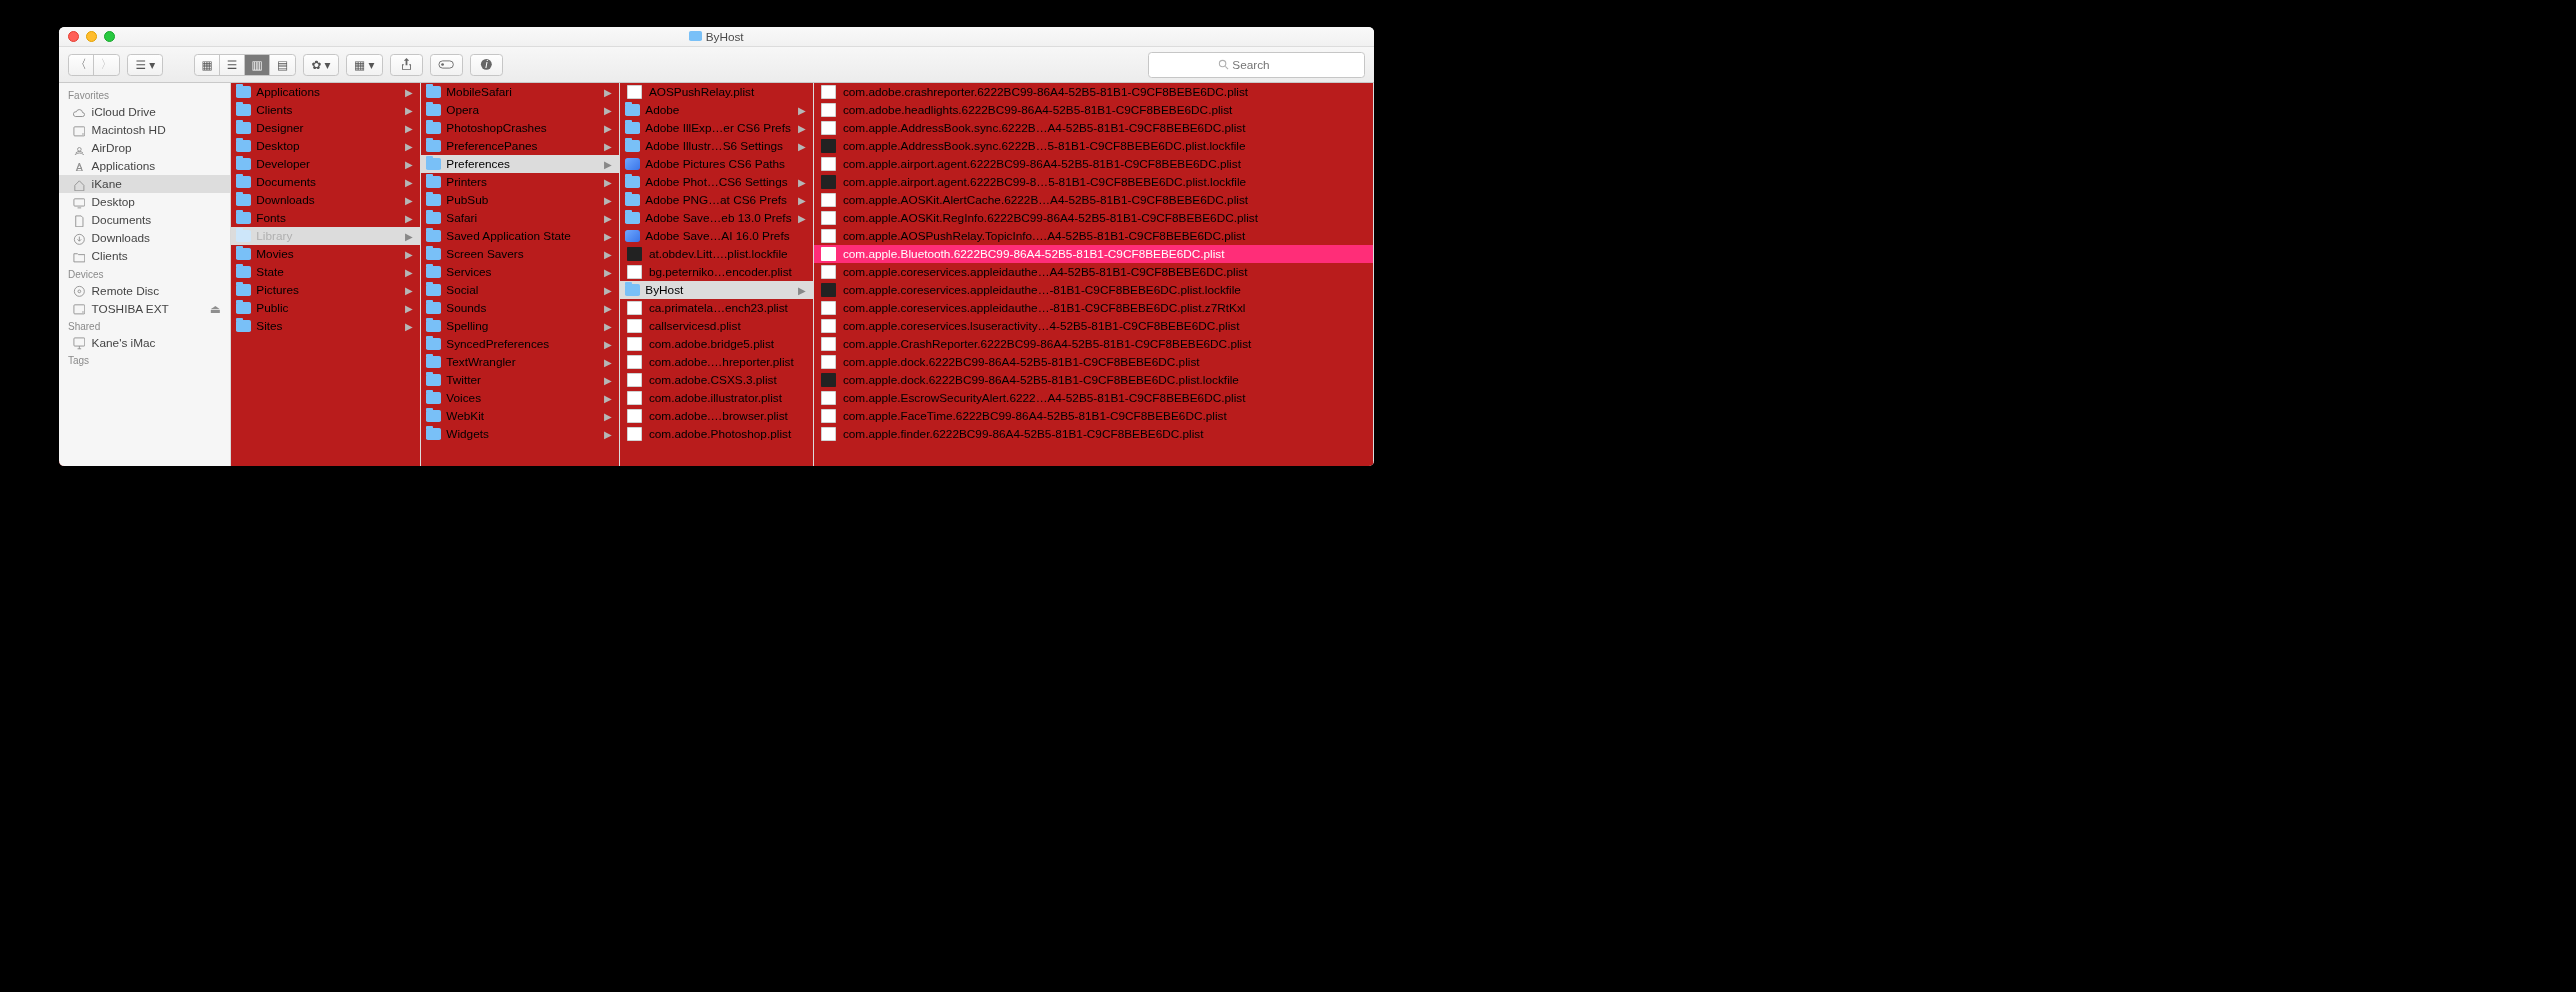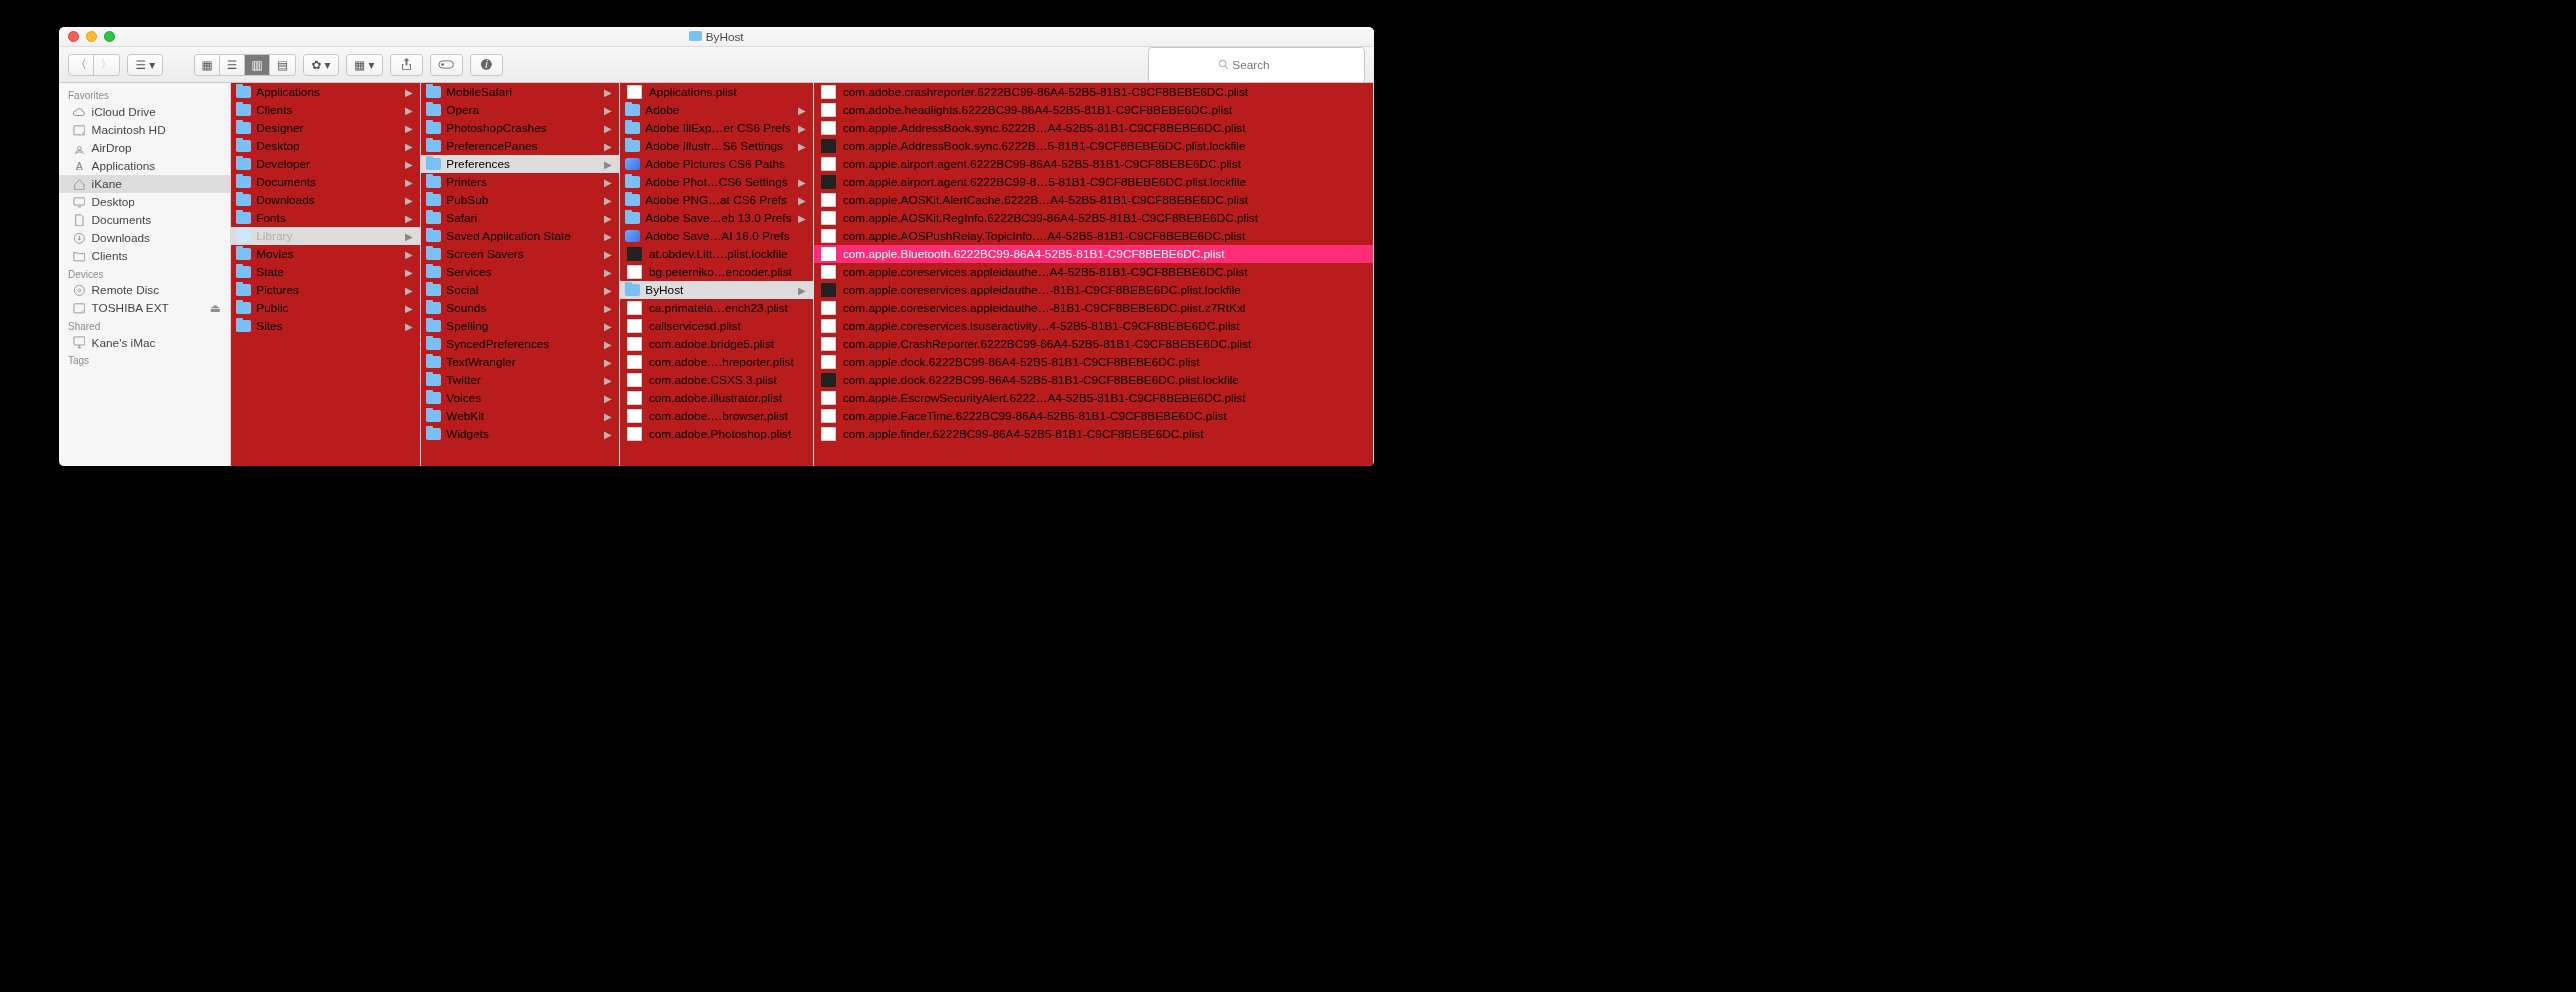--- a/index.html
+++ b/index.html
@@ -29,28 +29,28 @@
     height: 22px; display: flex; align-items: center; justify-content: center; color:#555;
   }
   .seg { padding: 0; overflow: hidden; }
   .seg .cell { width: 25px; height: 100%; display:flex; align-items:center; justify-content:center; border-right:0.9px solid #c6c6c6; }
   .seg .cell:last-child { border-right: none; }
   .seg .cell.active { background: #7a7a7a; color:#fff; }
   .btn { min-width: 33px; padding: 0 7.2px; }
   .btn.disabled, .seg .cell.disabled { color:#bcbcbc; }
   .spacer { flex: 1; }
   .search {
-    width: 217px; height: 36px; background:#fff; border:0.9px solid #c6c6c6; border-radius:3.6px;
+    width: 217px; height: 26px; background:#fff; border:0.9px solid #c6c6c6; border-radius:3.6px;
     display:flex; align-items:center; justify-content:center; color:#b6b6b6; gap:3.6px;
   }
   .search input { border:none; outline:none; width: 63px; background:transparent; color:#999; }
   .body { flex:1; display:flex; overflow:hidden; background:#b91c1c; }
   .sidebar { width: 172px; background:#f6f6f6; border-right:0.9px solid #d9d9d9; overflow:hidden; padding-top:3.6px;}
   .side-head { font-size:10px; color:#8a8a8a; padding: 3.6px 9px 1.8px; font-weight:500;}
-  .side-item { display:flex; align-items:center; gap:5.4px; padding:1.8px 9px 1.8px 12.7px; color:#444; height:18px;}
+  .side-item { display:flex; align-items:flex-end; gap:5.4px; padding:1.8px 9px 1.8px 12.7px; color:#444; height:18px;}
   .side-item.sel { background:#dddddd; }
   .side-ico { width:14.5px; height:12.7px; display:flex; align-items:center; justify-content:center; color:#8f8f8f; }
   .side-ico svg { width:12.7px; height:12.7px; }
   .eject { margin-left:auto; color:#8f8f8f; }
   .columns { flex:1; display:flex; overflow:hidden; }
   .col { border-right:0.9px solid #dcdcdc; overflow-y:auto; overflow-x:hidden; }
   .col.c1 { width: 190px; } .col.c2 { width: 199px; } .col.c3 { width: 194px; } .col.c4 { flex:1; min-width:434px;}
   .row { display:flex; align-items:center; height:18px; padding:0 3.6px 0 5.4px; gap:5.4px; color:#000; white-space:nowrap; }
   .row .name { flex:1; overflow:hidden; text-overflow:ellipsis; }
   .row .chev { color:#b6b6b6; font-size:10px; padding-right:3.6px;}
@@ -430,21 +430,21 @@
           </div>
           <div class="row">
             <span class="fico folder"></span>
             <span class="name">Widgets</span>
             <span class="chev">▶</span>
           </div>
         </div>
         <div class="col c3">
           <div class="row">
             <span class="fico file"></span>
-            <span class="name">Applications.plist</span>
+            <span class="name">AOSPushRelay.plist</span>
           </div>
           <div class="row">
             <span class="fico folder"></span>
             <span class="name">Adobe</span>
             <span class="chev">▶</span>
           </div>
           <div class="row">
             <span class="fico folder"></span>
             <span class="name">Adobe IllExp…er CS6 Prefs</span>
             <span class="chev">▶</span>

